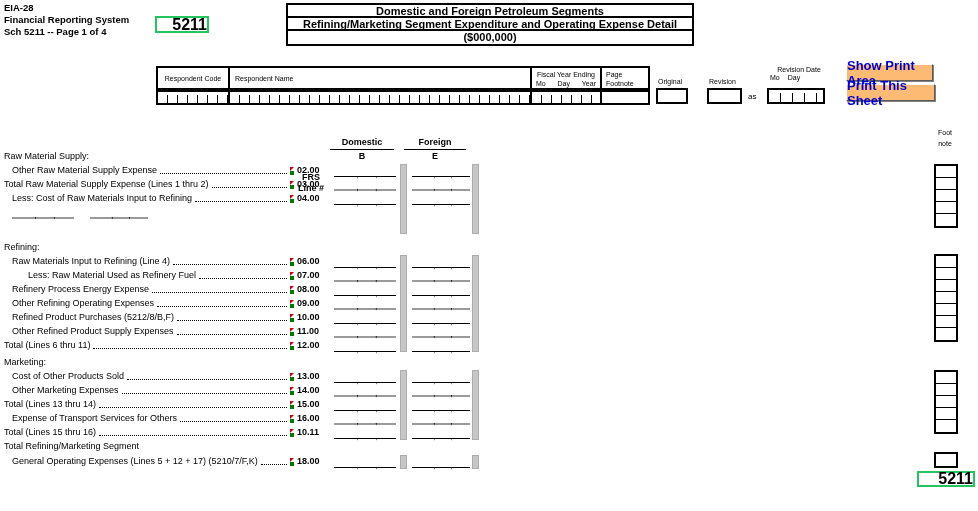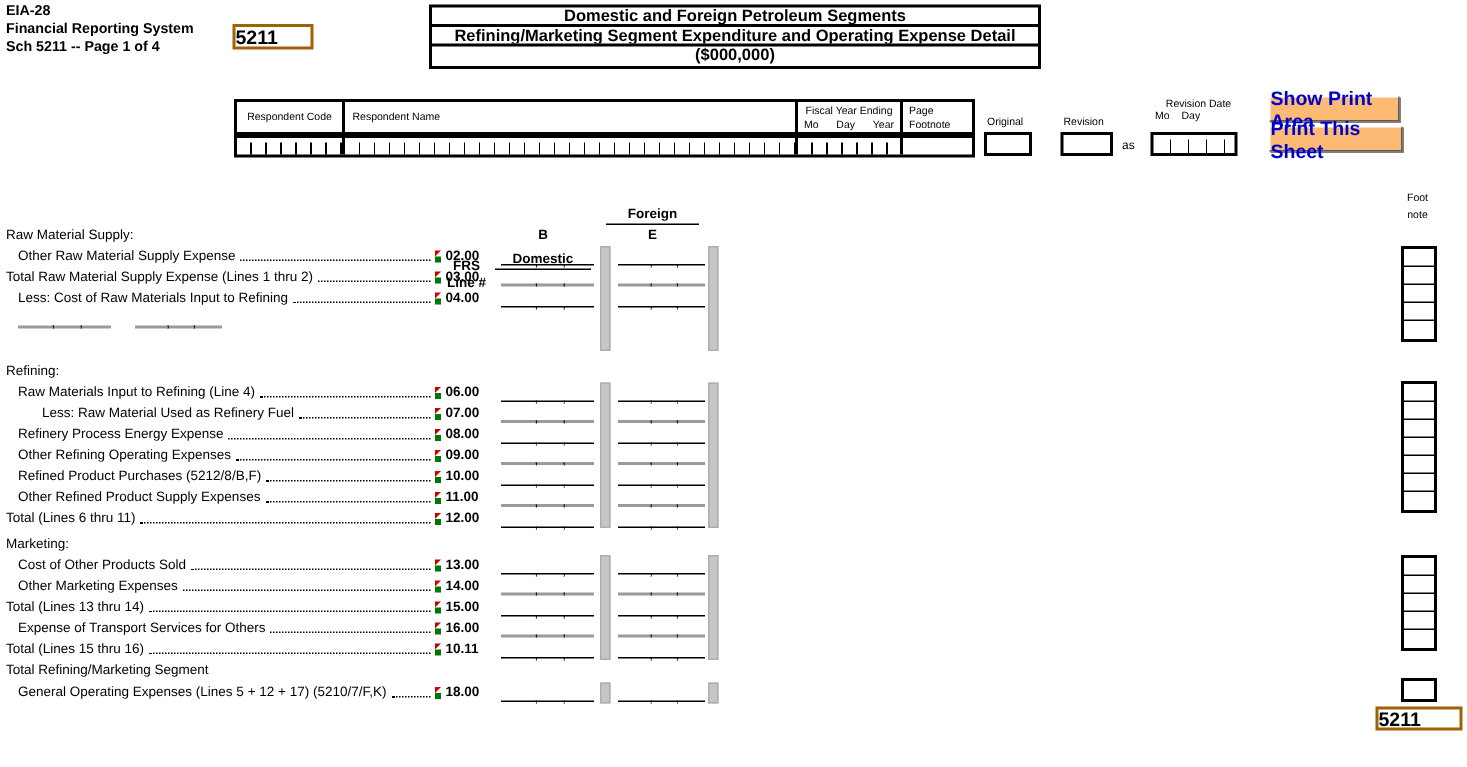--- a/index.html
+++ b/index.html
@@ -8,22 +8,22 @@
     position:relative; background:#ffffff; overflow:hidden;
     font-family:"Liberation Sans", sans-serif; color:#000;
   }
   .abs { position:absolute; }
 
   
   #topleft { left:4px; top:2px; font-size:9.5px; font-weight:bold; line-height:12px; }
 
   
   .codebox {
-    border:2px solid #a16207; font-weight:bold; font-size:13px;
-    display:flex; align-items:center; justify-content:flex-start;
+    border:2px solid #22c55e; font-weight:bold; font-size:16px;
+    display:flex; align-items:center; justify-content:flex-end;
   }
 
   
   #titlebox { left:286px; top:3px; width:408px; border:2px solid #000; }
   #titlebox .trow {
     height:13px; border-bottom:2px solid #000; text-align:center;
     font-weight:bold; font-size:11px; line-height:12px; overflow:hidden;
   }
   #titlebox .trow:last-child { border-bottom:none; }
 
@@ -60,21 +60,21 @@
     color:#0000cc; font-weight:bold; font-size:13px;
     display:flex; align-items:center; justify-content:center; cursor:pointer;
     font-family:"Liberation Sans", sans-serif;
   }
   #btn-show  { left:846px; top:64px; width:87px; }
   #btn-print { left:846px; top:84px; width:89px; }
 
   
   .colhead { font-weight:bold; font-size:9px; text-align:center; line-height:11px; }
   #frs-head { left:292px; top:124px; width:38px;margin-top:48px; }
-  #dom-head { left:330px; top:137px; width:64px; border-bottom:1px solid #000; height:13px;margin-top:30px; }
+  #dom-head { left:330px; top:137px; width:64px; border-bottom:1px solid #000; height:13px; }
   #dom-letter { left:330px; top:151px; width:64px; }
   #for-head { left:404px; top:137px; width:62px; border-bottom:1px solid #000; height:13px; }
   #for-letter { left:404px; top:151px; width:62px; }
   #fn-head { left:930px; top:127px; width:30px; font-size:7px; line-height:11px; text-align:center; }
 
   
   .sec-header { position:absolute; left:4px; font-size:9px; line-height:11px; white-space:nowrap;text-align:center; }
   .rows { position:absolute; left:4px; width:472px; }
   .row { display:flex; align-items:flex-end; height:14px; }
   .labelarea { width:322px; display:flex; align-items:flex-end; }

